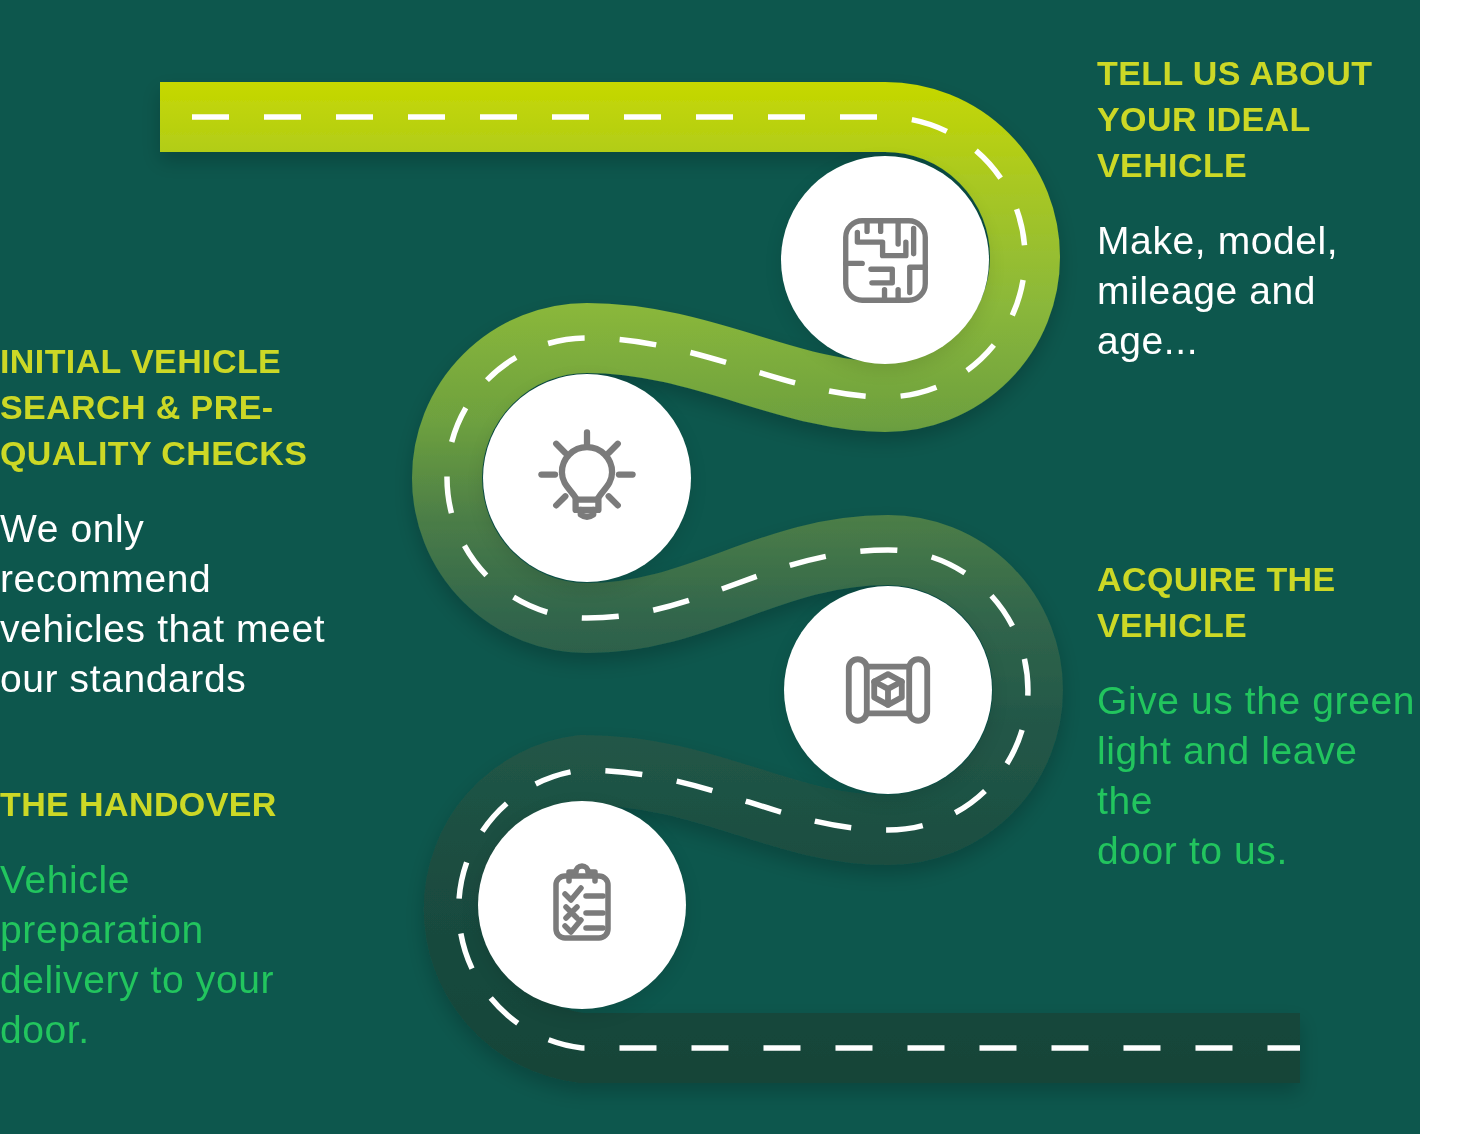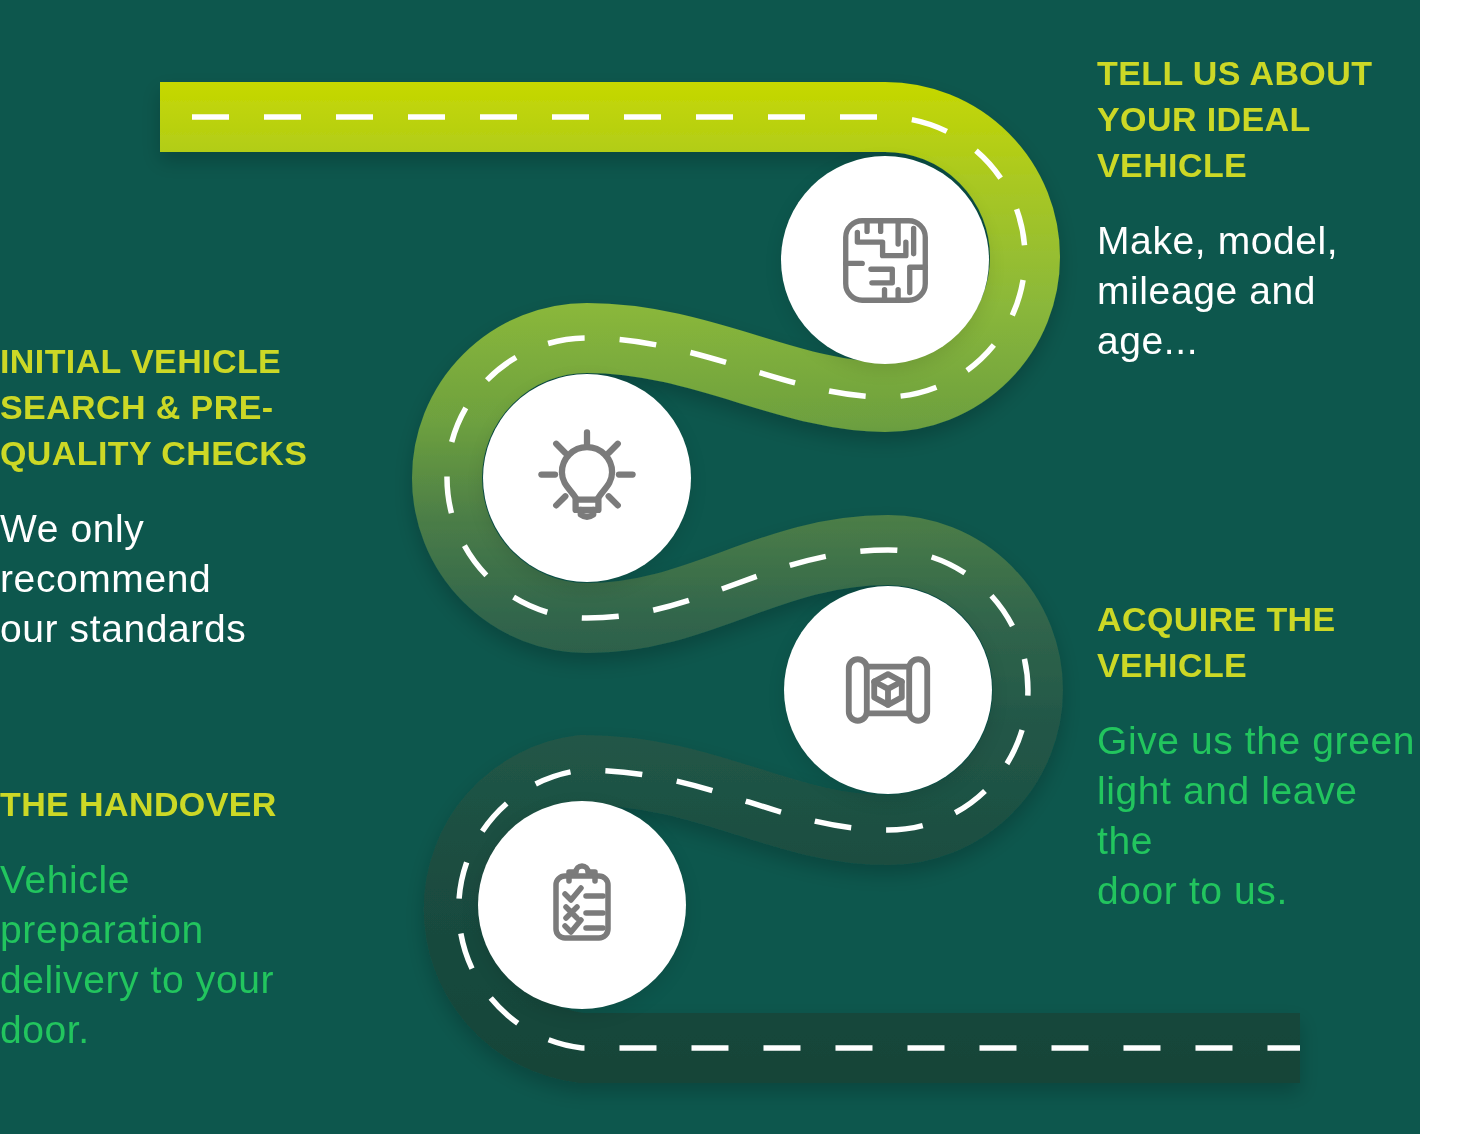--- a/index.html
+++ b/index.html
@@ -141,26 +141,27 @@
   </div>
 
   <div class="block align-right" style="right:1081px;top:338px;">
     <div class="block-title" style="color: rgb(204, 216, 38);">
       <div>INITIAL VEHICLE</div>
       <div>SEARCH &amp; PRE-</div>
       <div>QUALITY CHECKS</div>
     </div>
     <div class="block-body" style="color: rgb(255, 255, 255);">
       <div>We only recommend</div>
+      <div>vehicles that meet</div>
       <div>our standards</div>
     </div>
   </div>
 
   <div class="block align-left" style="left:1097px;top:556px;">
-    <div class="block-title" style="color: rgb(204, 216, 38); margin-top: 40px;">
+    <div class="block-title" style="color: rgb(204, 216, 38);">
       <div>ACQUIRE THE</div>
       <div>VEHICLE</div>
     </div>
     <div class="block-body" style="color: #22c55e;">
       <div>Give us the green</div>
       <div>light and leave the</div>
       <div>door to us.</div>
     </div>
   </div>
 

